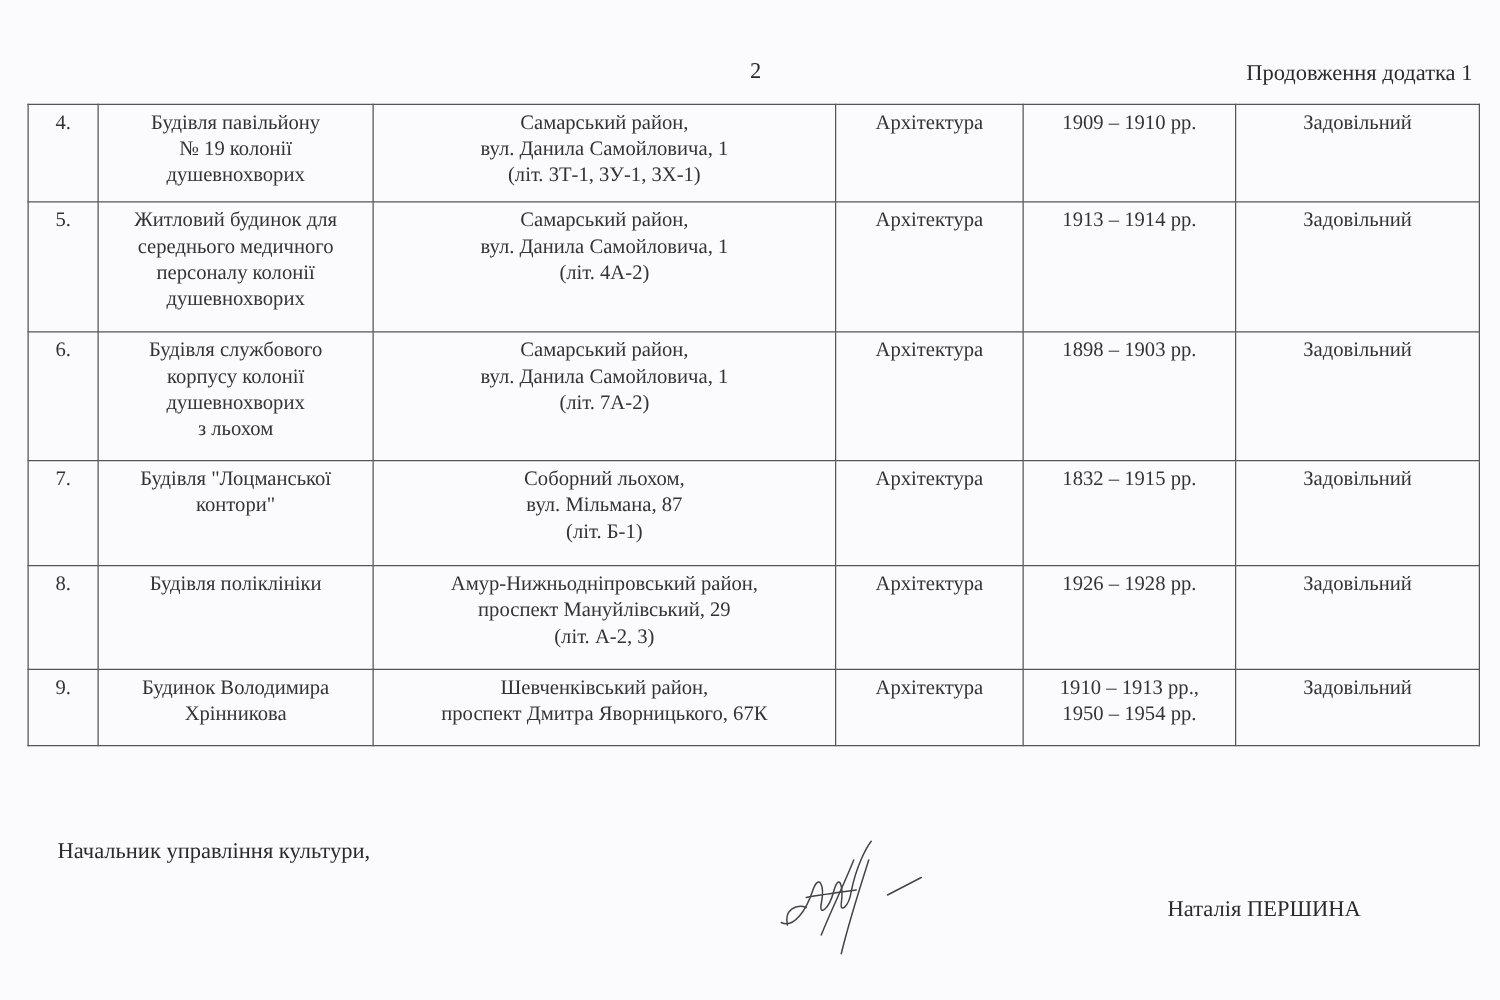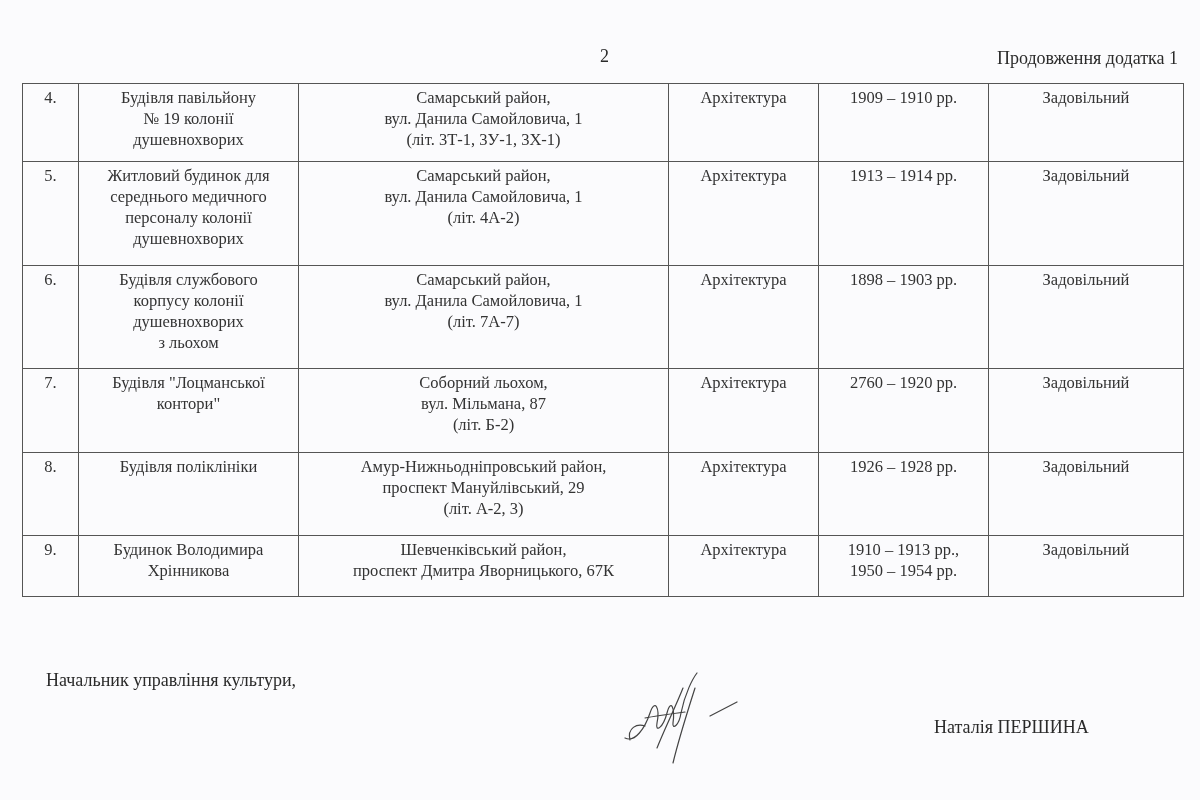--- a/index.html
+++ b/index.html
@@ -146,21 +146,21 @@
         </td>
         <td>
           <span class="line">Будівля службового</span>
           <span class="line">корпусу колонії</span>
           <span class="line">душевнохворих</span>
           <span class="line">з льохом</span>
         </td>
         <td>
           <span class="line">Самарський район,</span>
           <span class="line">вул. Данила Самойловича, 1</span>
-          <span class="line">(літ. 7А-7)</span>
+          <span class="line">(літ. 7А-2)</span>
         </td>
         <td>
           <span class="line">Архітектура</span>
         </td>
         <td>
           <span class="line">1898 – 1903 рр.</span>
         </td>
         <td>
           <span class="line">Задовільний</span>
         </td>
@@ -169,27 +169,27 @@
         <td>
           <span class="line">7.</span>
         </td>
         <td>
           <span class="line">Будівля "Лоцманської</span>
           <span class="line">контори"</span>
         </td>
         <td>
           <span class="line">Соборний льохом,</span>
           <span class="line">вул. Мільмана, 87</span>
-          <span class="line">(літ. Б-2)</span>
-        </td>
-        <td>
-          <span class="line">Архітектура</span>
-        </td>
-        <td>
-          <span class="line">2760 – 1920 рр.</span>
+          <span class="line">(літ. Б-1)</span>
+        </td>
+        <td>
+          <span class="line">Архітектура</span>
+        </td>
+        <td>
+          <span class="line">1832 – 1915 рр.</span>
         </td>
         <td>
           <span class="line">Задовільний</span>
         </td>
       </tr>
       <tr class="row-4">
         <td>
           <span class="line">8.</span>
         </td>
         <td>

